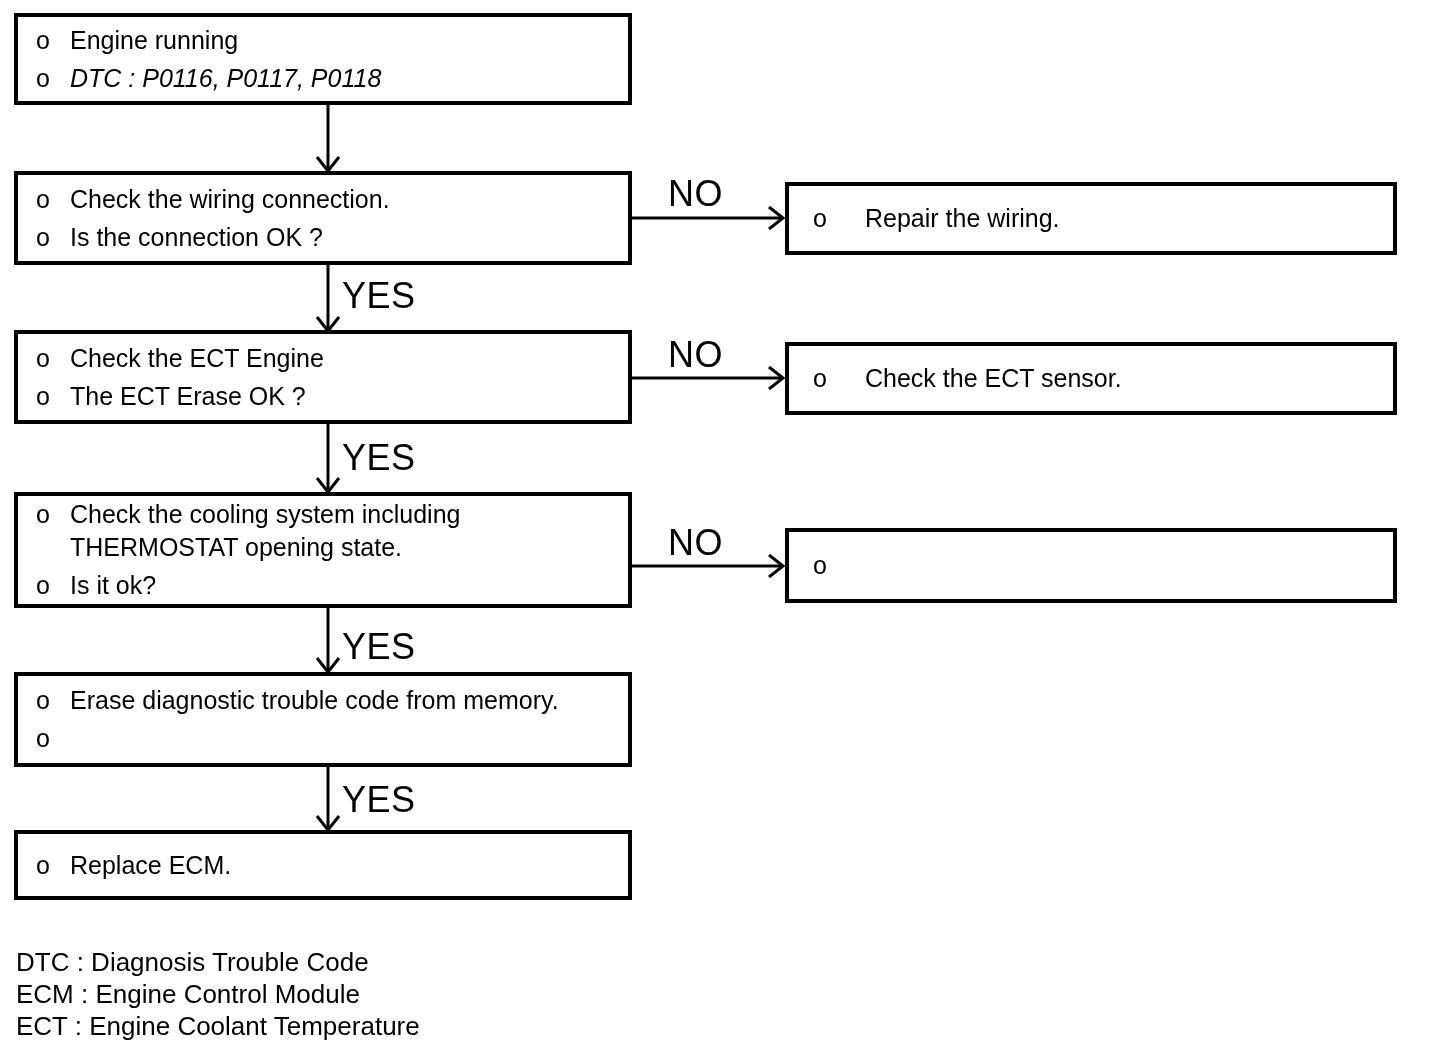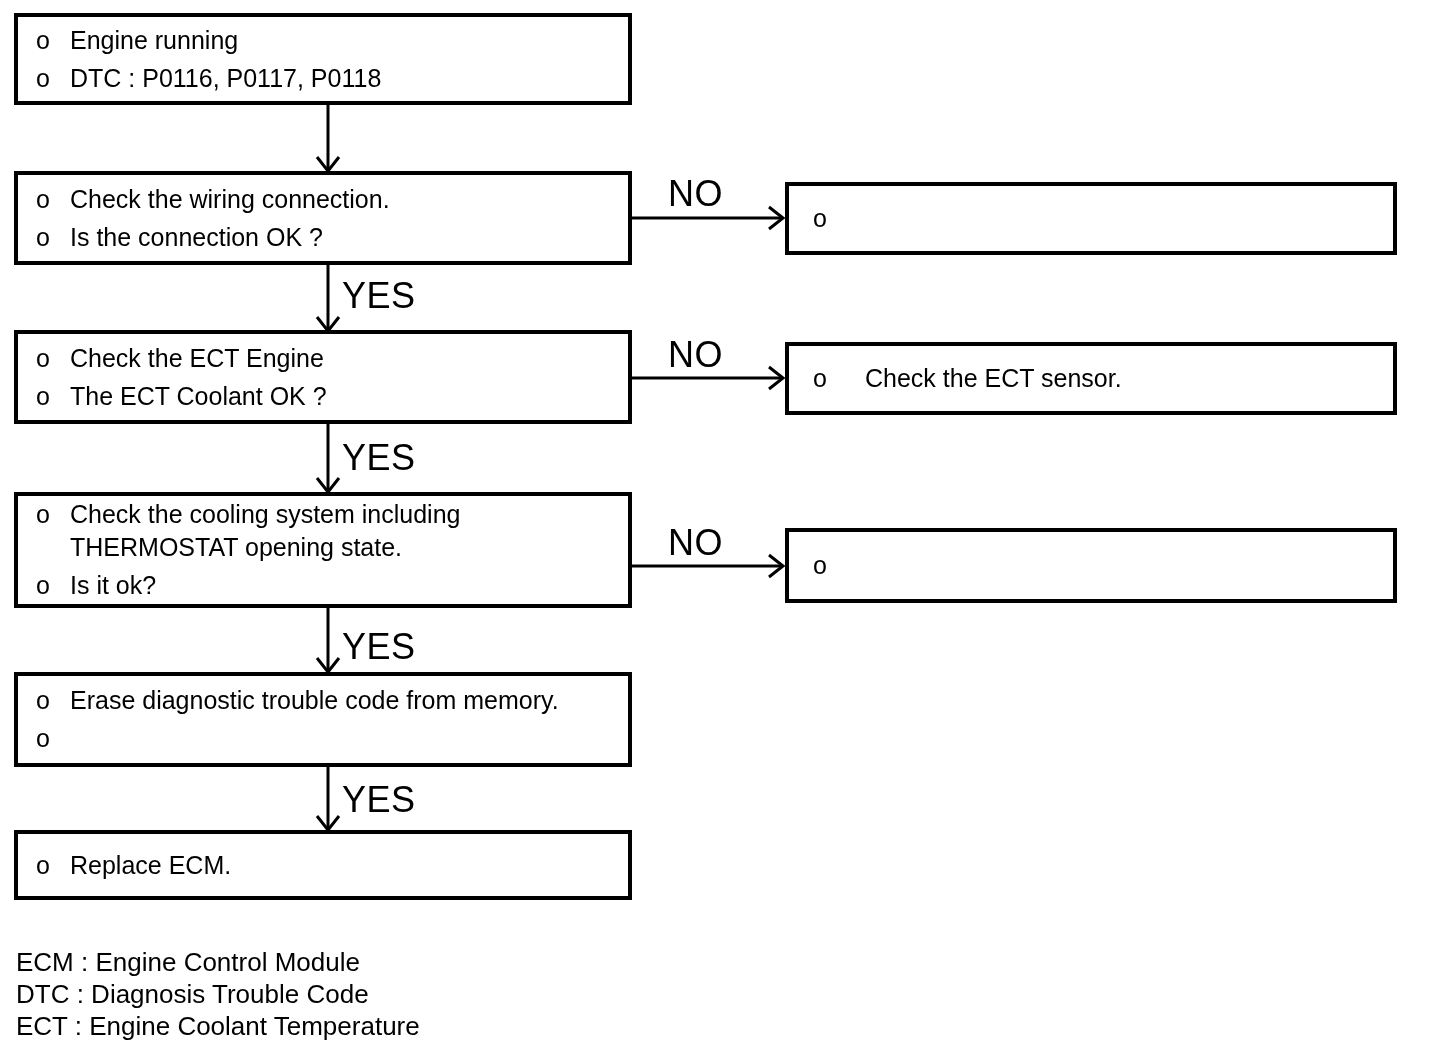--- a/index.html
+++ b/index.html
@@ -23,21 +23,21 @@
     gap: 5px;
     padding: 8px 14px 8px 18px;
   }
   .box.left-col  { left: 14px;  width: 618px; }
   .box.right-col { left: 785px; width: 612px; }
   .item { display: flex; align-items: flex-start; font-size: 25px; line-height: 33px; }
   .item .bullet { flex: none; width: 34px; }
   .right-col .item .bullet { width: 58px; padding-left: 6px; box-sizing: border-box; }
   .item .txt { display: block; }
   .item .txt.narrow { max-width: 462px; }
-  .item .txt.em { }
+  .item .txt.em { font-style: italic; }
   .flow-label {
     position: absolute;
     font-size: 36px;
     line-height: 30px;
     letter-spacing: 0.5px;
   }
   .arrow { position: absolute; }
   .arrow svg { display: block; }
   .legend {
     position: absolute;
@@ -85,39 +85,40 @@
   <div class="flow-label" style="left:668px; top:179px;">NO</div>
   <div class="arrow" style="left:632px; top:203px;">
     <svg width="155" height="30" viewBox="0 0 155 30">
       <line x1="0" y1="15" x2="150" y2="15" stroke="#000" stroke-width="3"></line>
       <polyline points="137,4 151,15 137,26" stroke="#000" stroke-width="3" fill="none"></polyline>
     </svg>
   </div>
   <div class="box right-col" style="top:182px; height:73px;">
     <div class="item">
       <span class="bullet">o</span>
+      <span class="txt">Repair the wiring.</span>
     </div>
   </div>
 
   <div class="flow-label" style="left:342px; top:281px;">YES</div>
   <div class="arrow" style="left:313px; top:265px;">
     <svg width="30" height="68" viewBox="0 0 30 68">
       <line x1="15" y1="0" x2="15" y2="64" stroke="#000" stroke-width="3"></line>
       <polyline points="4,52 15,66 26,52" stroke="#000" stroke-width="3" fill="none"></polyline>
     </svg>
   </div>
 
   <div class="box left-col" style="top:330px; height:94px;">
     <div class="item">
       <span class="bullet">o</span>
       <span class="txt">Check the ECT Engine</span>
     </div>
     <div class="item">
       <span class="bullet">o</span>
-      <span class="txt">The ECT Coolant OK ?</span>
+      <span class="txt">The ECT Erase OK ?</span>
     </div>
   </div>
 
   <div class="flow-label" style="left:668px; top:340px;">NO</div>
   <div class="arrow" style="left:632px; top:363px;">
     <svg width="155" height="30" viewBox="0 0 155 30">
       <line x1="0" y1="15" x2="150" y2="15" stroke="#000" stroke-width="3"></line>
       <polyline points="137,4 151,15 137,26" stroke="#000" stroke-width="3" fill="none"></polyline>
     </svg>
   </div>
@@ -187,18 +188,18 @@
   </div>
 
   <div class="box left-col" style="top:830px; height:70px;">
     <div class="item">
       <span class="bullet">o</span>
       <span class="txt">Replace ECM.</span>
     </div>
   </div>
 
   <div class="legend">
+    <div>DTC : Diagnosis Trouble Code</div>
     <div>ECM : Engine Control Module</div>
-    <div>DTC : Diagnosis Trouble Code</div>
     <div>ECT : Engine Coolant Temperature</div>
   </div>
 
 </div>
 
 </body></html>

